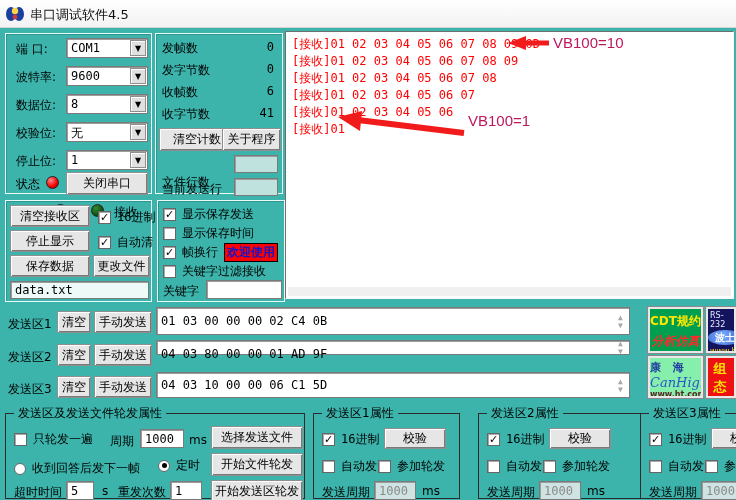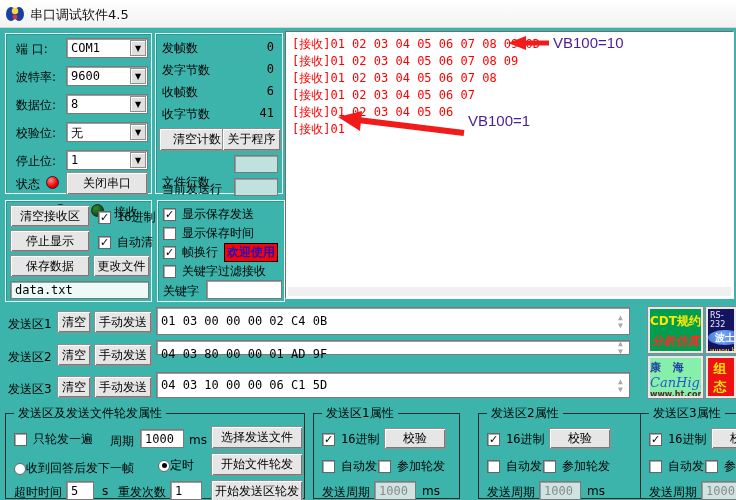--- a/index.html
+++ b/index.html
@@ -36,31 +36,31 @@
     font-size:8px; color:#000; }
   
   .led { position:absolute; width:13px; height:13px; border-radius:50%; border:1px solid #222; }
   .led.red { background:radial-gradient(circle at 35% 30%, #ff8a8a, #f40000 60%, #a30000); }
   .led.green { background:radial-gradient(circle at 35% 30%, #2f8a2f, #114d11 65%, #062d06); }
   
   .cb { position:absolute; display:flex; align-items:center; gap:6px; white-space:nowrap; }
   .cb .box { width:13px; height:13px; background:#fff; border:1px solid #666;
     box-shadow:inset 1px 1px 0 #a9a9a9; font-size:11px; line-height:11px; font-weight:bold;
     text-align:center; color:#000; }
-  .radio { position:absolute; display:flex; align-items:center; white-space:nowrap;justify-content:flex-end; }
+  .radio { position:absolute; display:flex; align-items:center; gap:6px; white-space:nowrap;justify-content:flex-end; }
   .radio .rb { width:12px; height:12px; border-radius:50%; background:#fff; border:1px solid #666;
     display:flex; align-items:center; justify-content:center; }
   .radio .dot { width:5px; height:5px; border-radius:50%; background:transparent; }
   .radio.on .dot { background:#000; }
   
   #rxarea { position:absolute; left:285px; top:31px; width:449px; height:268px; background:#fff;
     border:1px solid; border-color:#6f6f6f #f8f8f8 #f8f8f8 #6f6f6f; }
   #rxarea .rxline { position:absolute; left:6px; white-space:pre; color:#ff0000;
     font-family:"DejaVu Sans Mono",monospace; font-size:12px; }
-  .annot { position:absolute; color:#4c1d95; font-size:15px; font-family:"Liberation Sans",sans-serif; }
+  .annot { position:absolute; color:#be185d; font-size:15px; font-family:"Liberation Sans",sans-serif; }
   #rxscroll { position:absolute; left:2px; bottom:2px; width:443px; height:9px; background:#f0f0f0; }
   
   .group { position:absolute; border:1px solid #2b2b2b; }
   .gtitle { position:absolute; top:-9px; left:8px; background:#3cb4ac; padding:0 4px; white-space:nowrap; }
   
   .banner { position:absolute; border:2px solid #e8e8e8; outline:1px solid #8a8a8a; overflow:hidden; }
   #bn-cdt { background:#009e4f; text-align:center; }
   #bn-cdt .l1 { color:#ffe800; font-weight:bold; font-size:12px; margin-top:4px; }
   #bn-cdt .l2 { color:#ff2a2a; font-weight:bold; font-size:12px; font-style:italic; margin-top:3px; }
   #bn-boshi { background:#14145e; text-align:center; }

